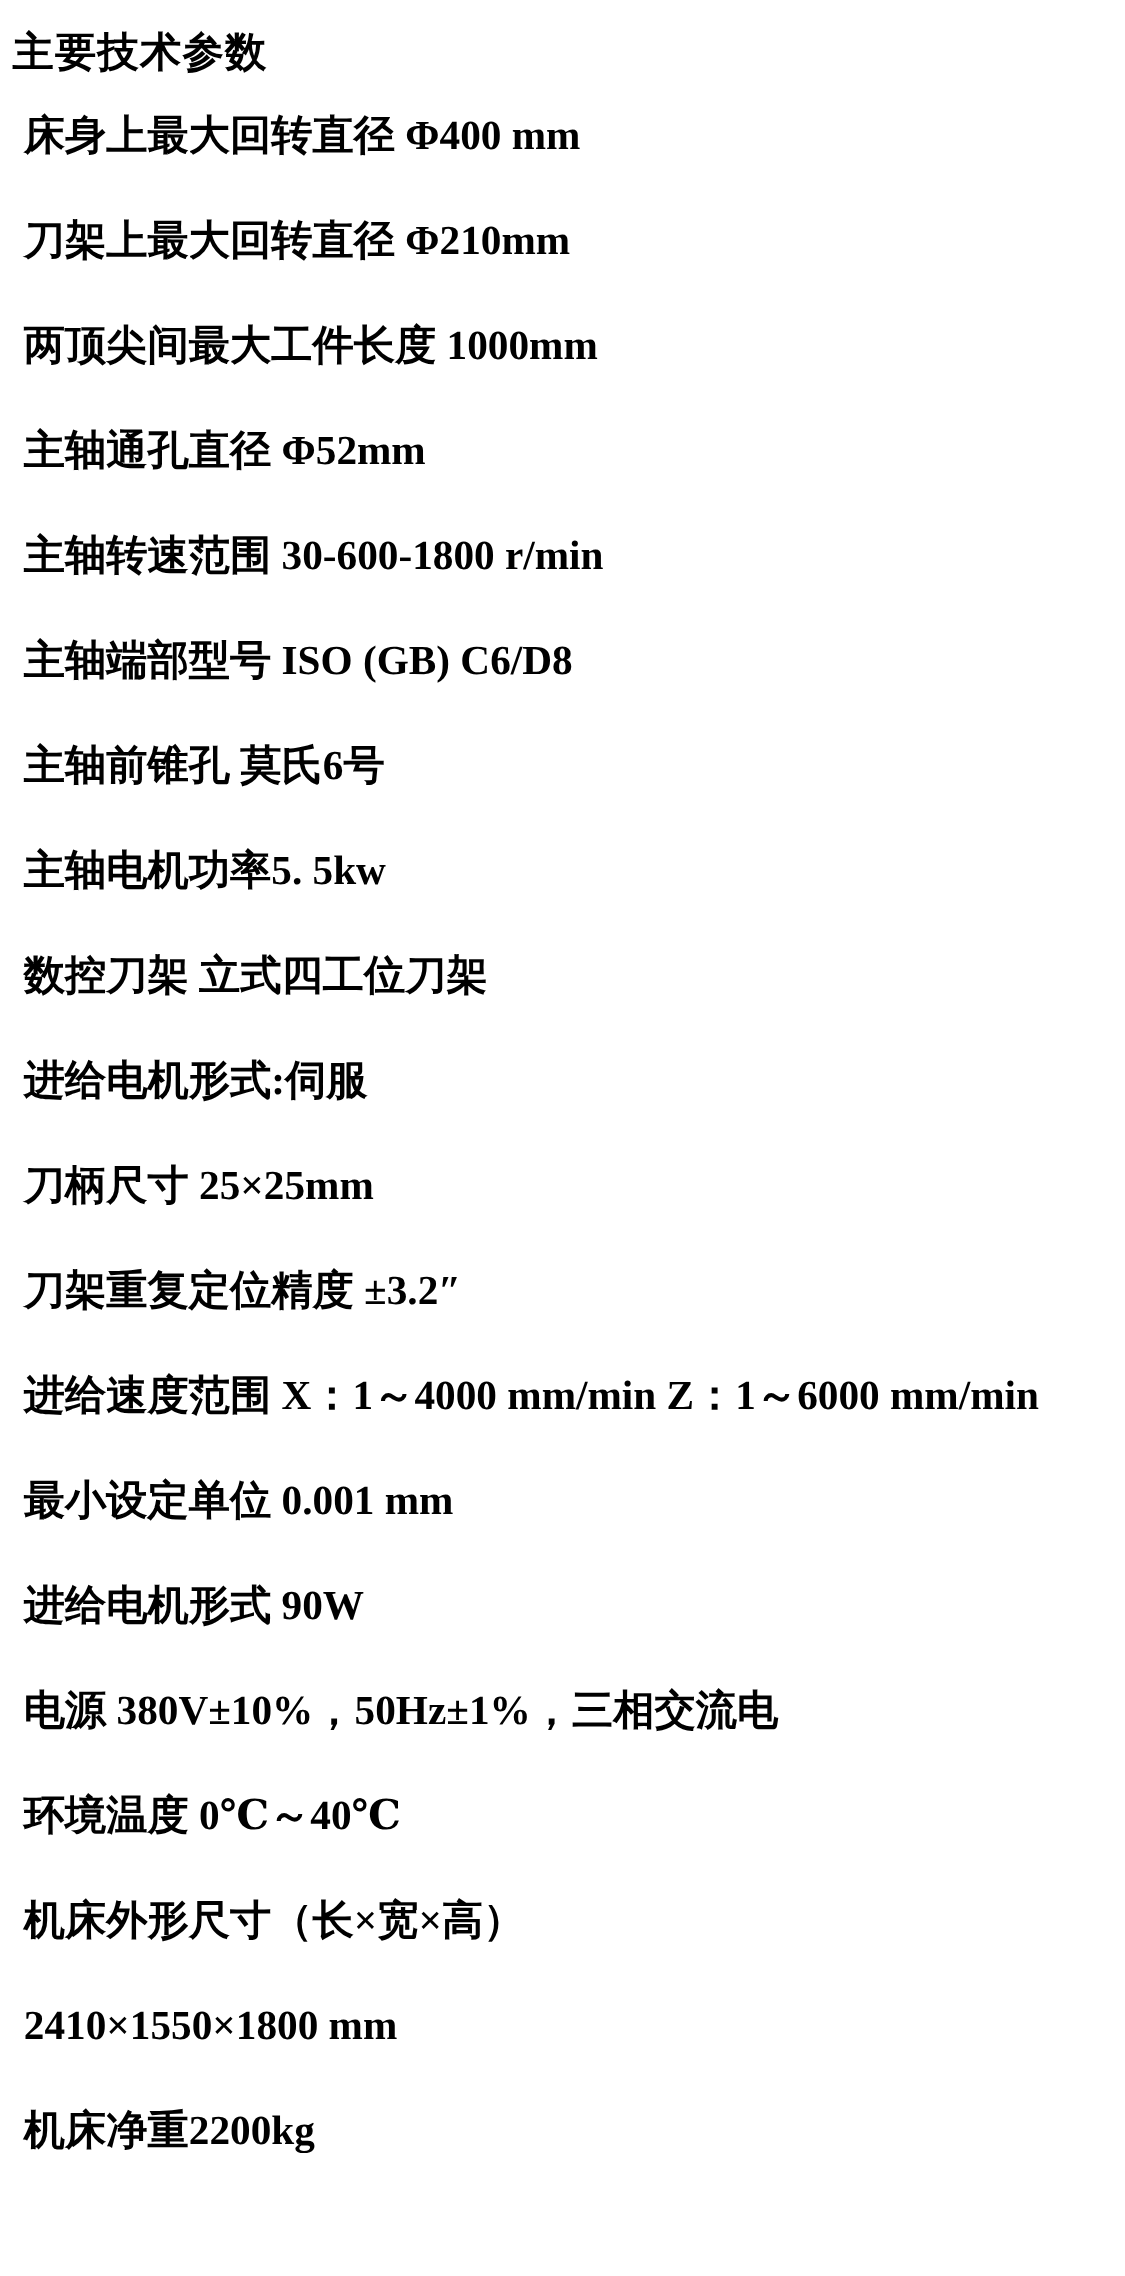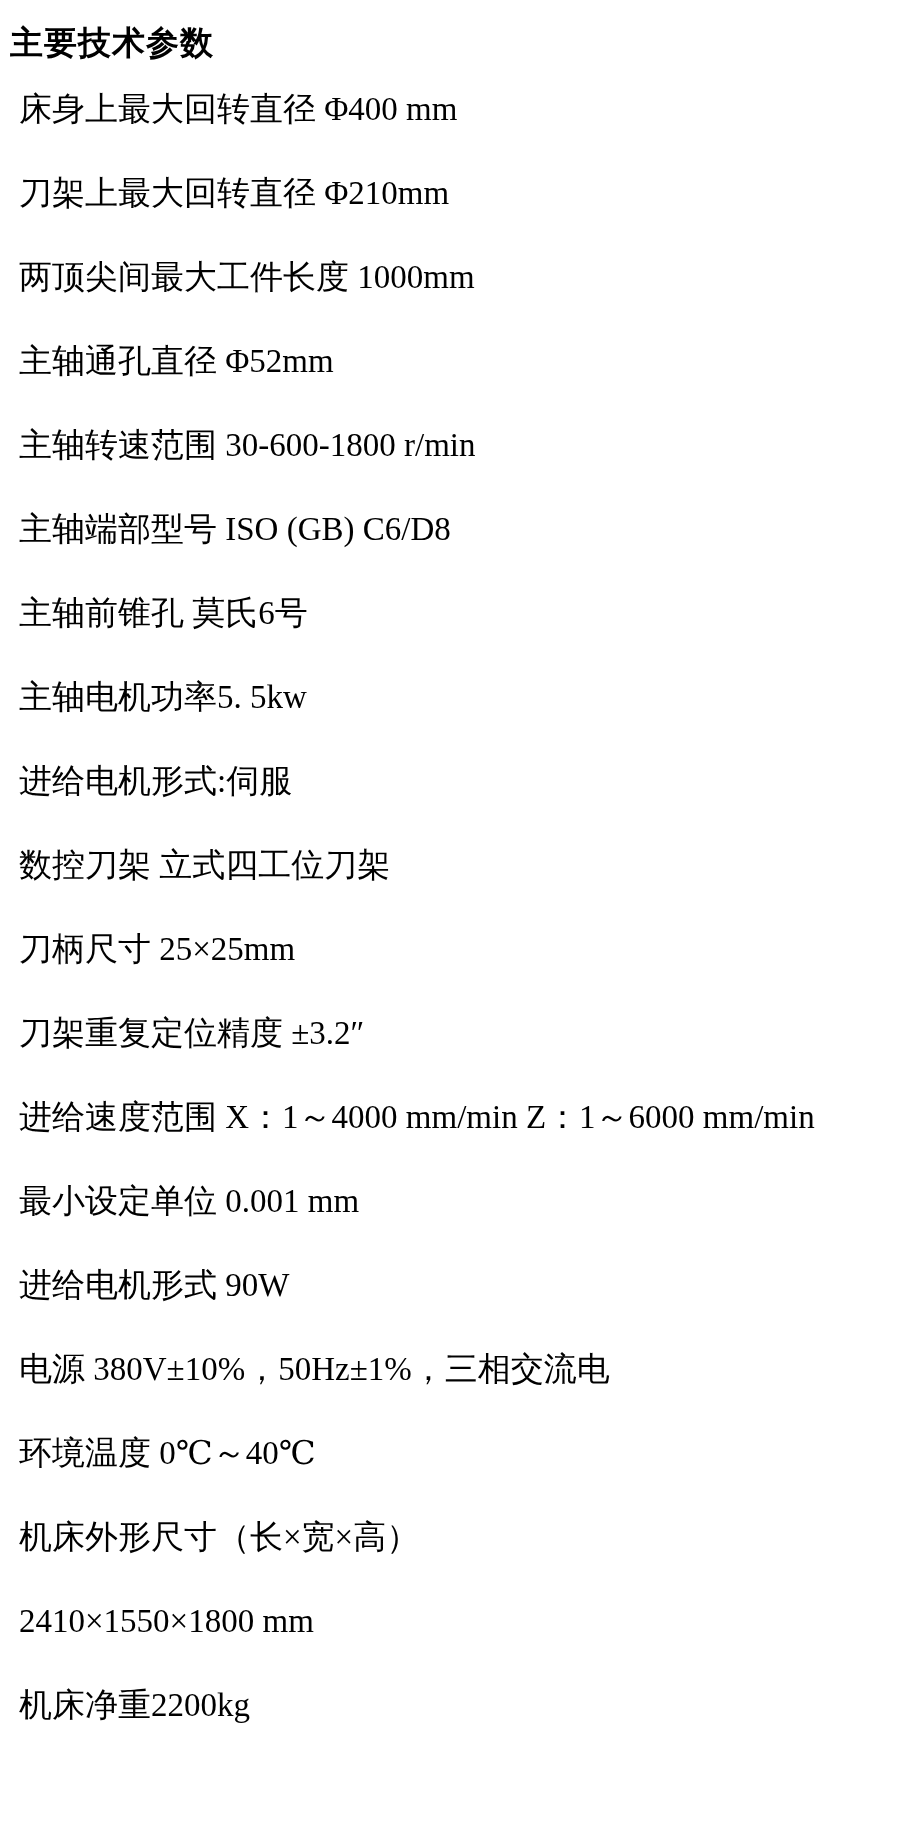--- a/index.html
+++ b/index.html
@@ -25,37 +25,38 @@
     white-space: nowrap;
     letter-spacing: 1px;
   }
   .spec-line {
     margin: 0;
     padding-left: 9px;
     font-size: 33px;
     line-height: 84px;
     height: 84px;
     white-space: nowrap;
+    font-weight: bold;
   }
 </style>
 </head>
 <body>
 
 <div class="doc">
   <div class="doc-title">主要技术参数</div>
   <p class="spec-line">床身上最大回转直径 Φ400 mm</p>
   <p class="spec-line">刀架上最大回转直径 Φ210mm</p>
   <p class="spec-line">两顶尖间最大工件长度 1000mm</p>
   <p class="spec-line">主轴通孔直径 Φ52mm</p>
   <p class="spec-line">主轴转速范围  30-600-1800 r/min</p>
   <p class="spec-line">主轴端部型号 ISO (GB) C6/D8</p>
   <p class="spec-line">主轴前锥孔 莫氏6号</p>
   <p class="spec-line">主轴电机功率5. 5kw</p>
+  <p class="spec-line">数控刀架 立式四工位刀架</p>
   <p class="spec-line">进给电机形式:伺服</p>
-  <p class="spec-line">数控刀架 立式四工位刀架</p>
   <p class="spec-line">刀柄尺寸 25×25mm</p>
   <p class="spec-line">刀架重复定位精度 ±3.2″</p>
   <p class="spec-line">进给速度范围 X：1～4000 mm/min Z：1～6000 mm/min</p>
   <p class="spec-line">最小设定单位 0.001 mm</p>
   <p class="spec-line">进给电机形式 90W</p>
   <p class="spec-line">电源 380V±10%，50Hz±1%，三相交流电</p>
   <p class="spec-line">环境温度 0℃～40℃</p>
   <p class="spec-line">机床外形尺寸（长×宽×高）</p>
   <p class="spec-line">2410×1550×1800 mm</p>
   <p class="spec-line">机床净重2200kg</p>

